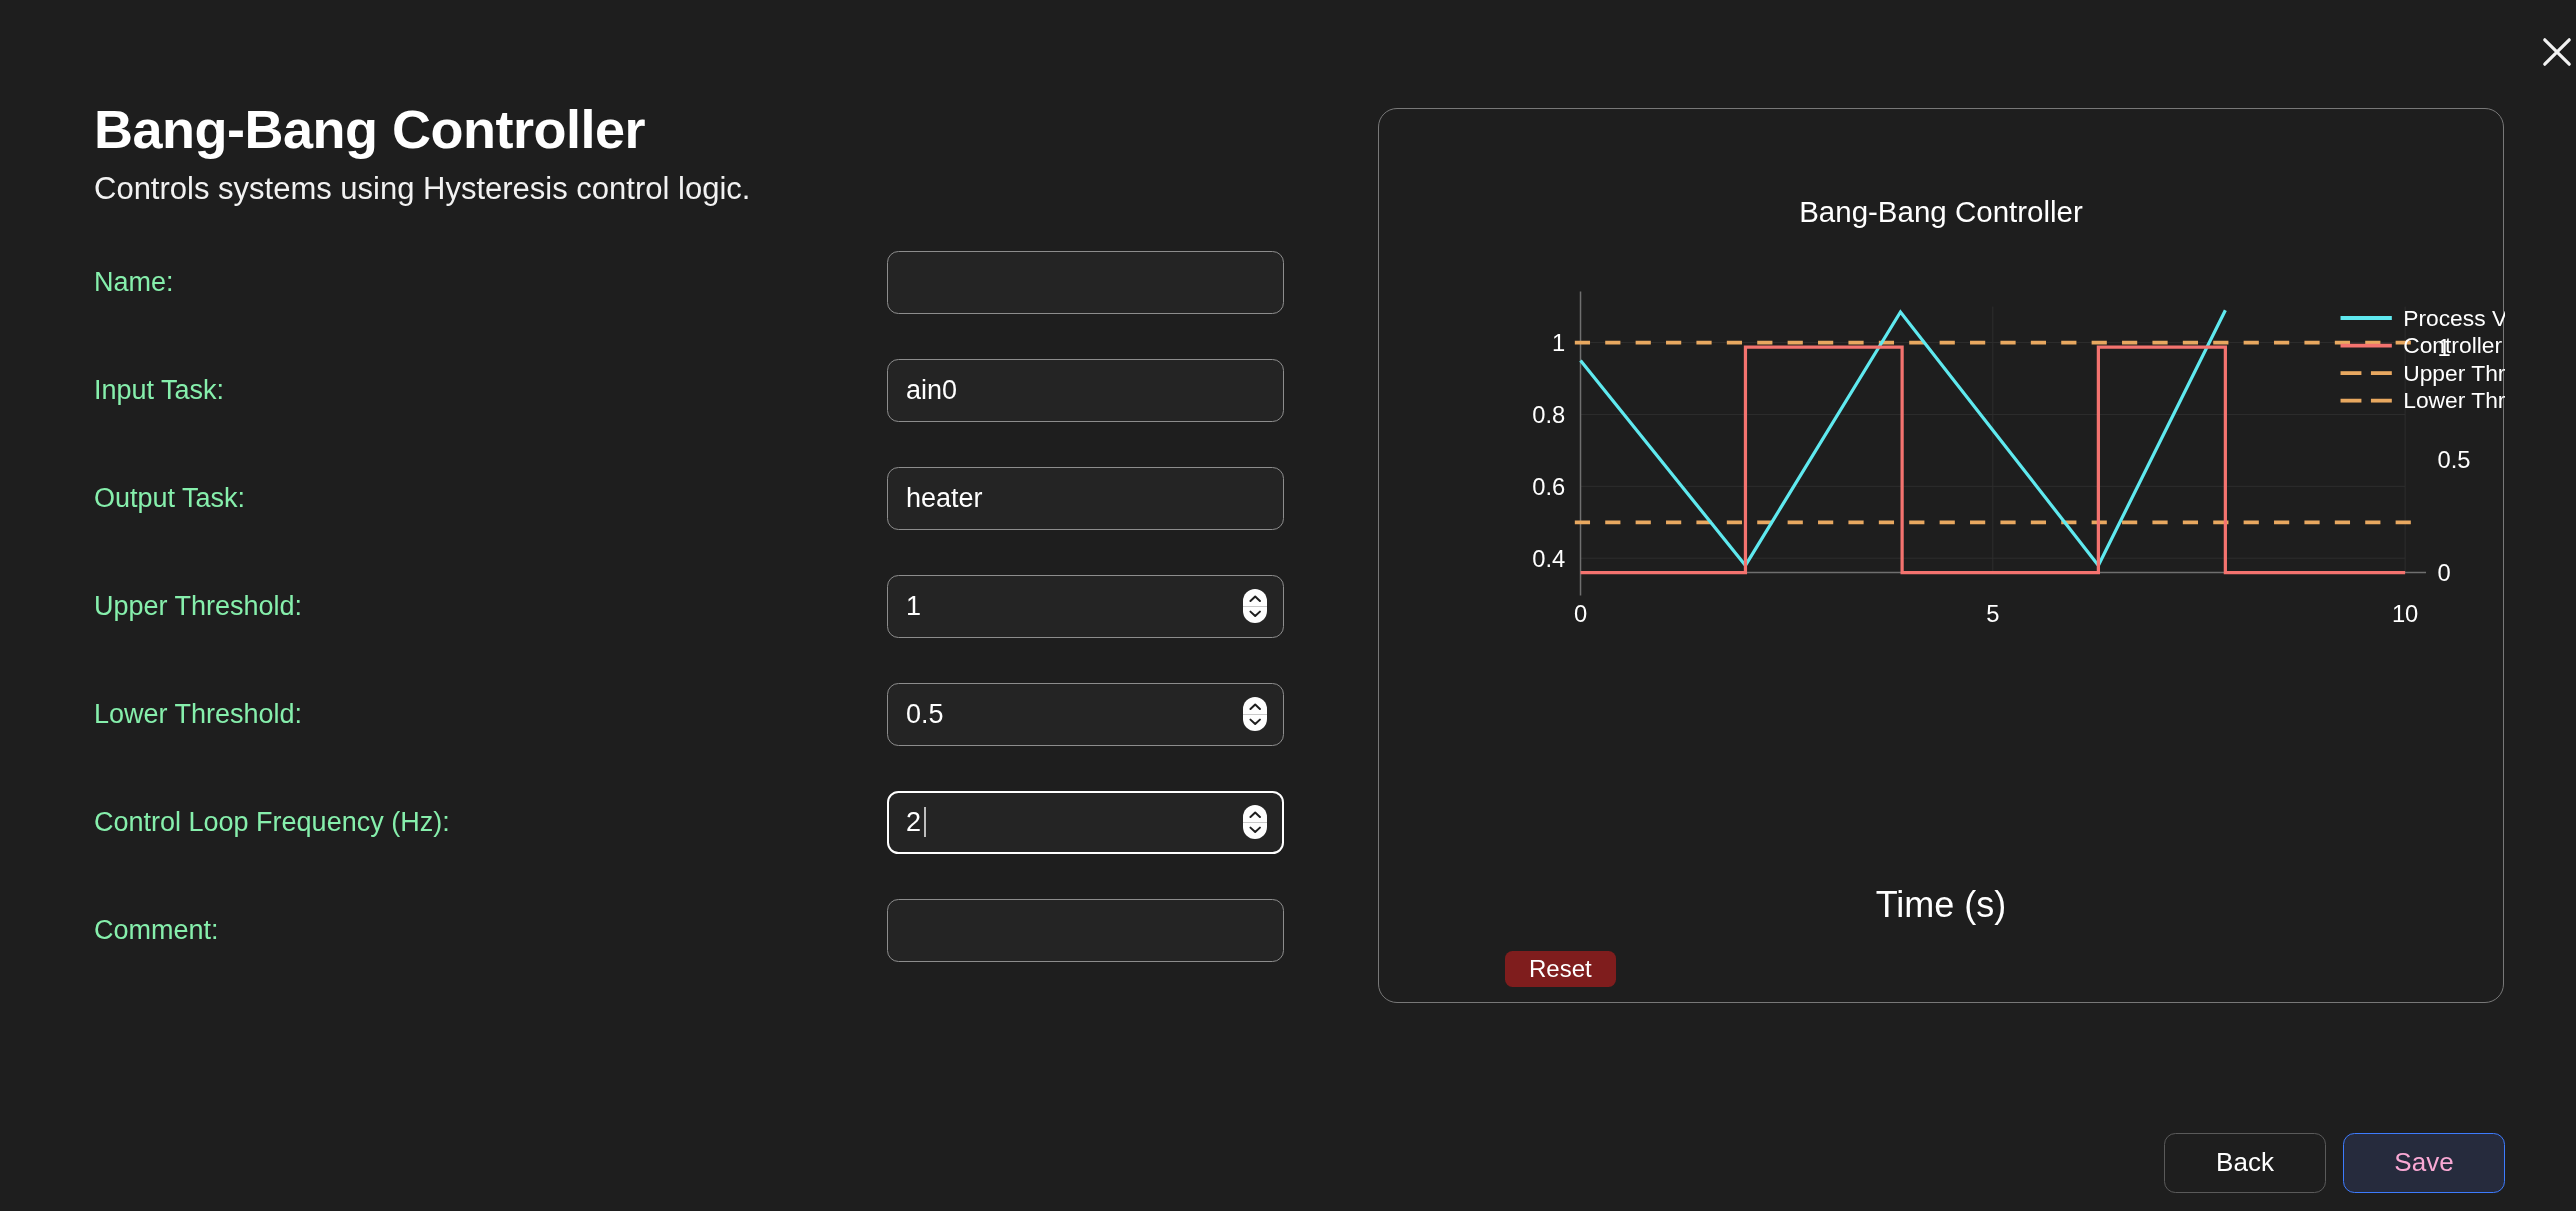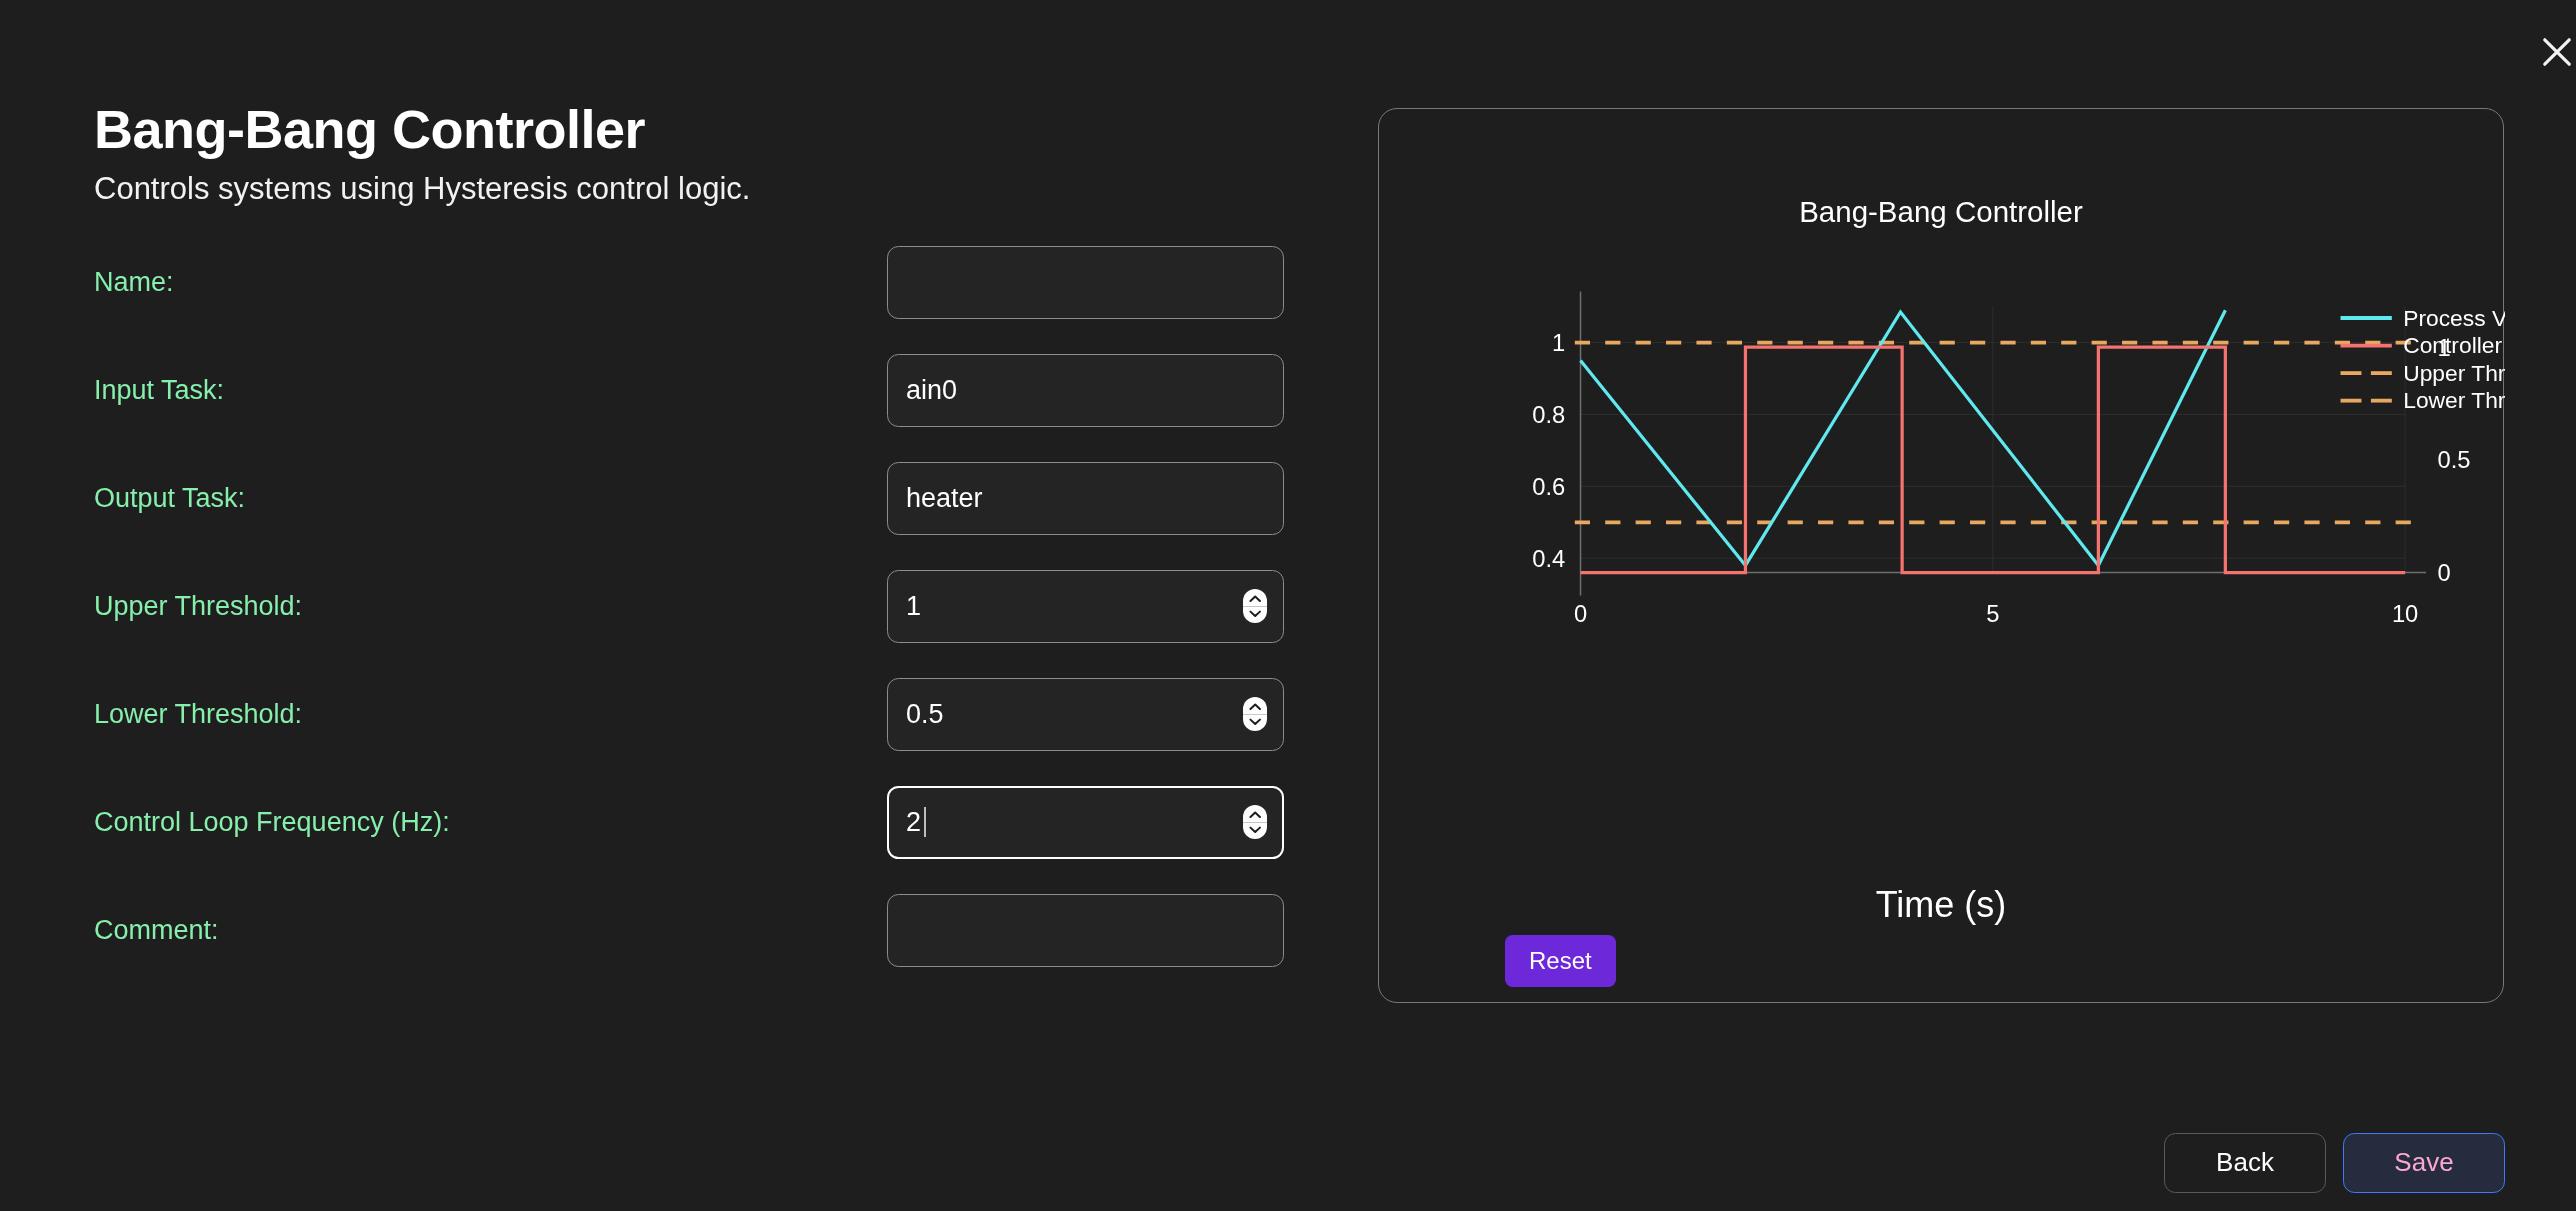--- a/index.html
+++ b/index.html
@@ -33,21 +33,21 @@
   .form-rows { margin-top: 44px; }
   .form-row {
     display: flex; align-items: center;
     height: 63px; margin-bottom: 45px;
   }
   .form-row:last-child { margin-bottom: 0; }
   .form-label {
     width: 793px; flex: 0 0 793px;
     font-size: 27px; color: #86efac; line-height: 1;
   }
-  .field-wrap { position: relative; width: 397px; height: 73px; border-radius: 7px; }
+  .field-wrap { position: relative; width: 397px; height: 63px; border-radius: 7px; }
   .field {
     width: 100%; height: 100%;
     background: #242424;
     border: 1.9px solid #8d8d8d;
     border-radius: 11.4px;
     color: #ffffff;
     font-family: "Liberation Sans", sans-serif;
     font-size: 27px;
     padding: 0 17px;
     outline: none;
@@ -98,26 +98,26 @@
   .plot-area { position: absolute; left: 0; top: 133px; width: 1126px; height: 589px; }
   .plot-area svg { display: block; }
   .xaxis-label {
     position: absolute; left: 0; right: 0; top: 775px;
     text-align: center; font-size: 36px; color: #ffffff;
   }
   .reset-btn {
     position: absolute; left: 126px; top: 895px;
     transform: translateY(-100%);
     margin-top: -17px;
-    background: #6d28d9;
+    background: #7f1d1d;
     color: #ffffff;
     border: none; border-radius: 7.6px;
     font-family: "Liberation Sans", sans-serif;
     font-size: 24px;
-    padding: 12px 24px;
+    padding: 4px 24px;
     cursor: pointer;
   }
 
   
   .footer {
     position: absolute; right: 87px; top: 1133px;
     display: flex; gap: 17px; 
   }
   .btn {
     font-family: "Liberation Sans", sans-serif;

